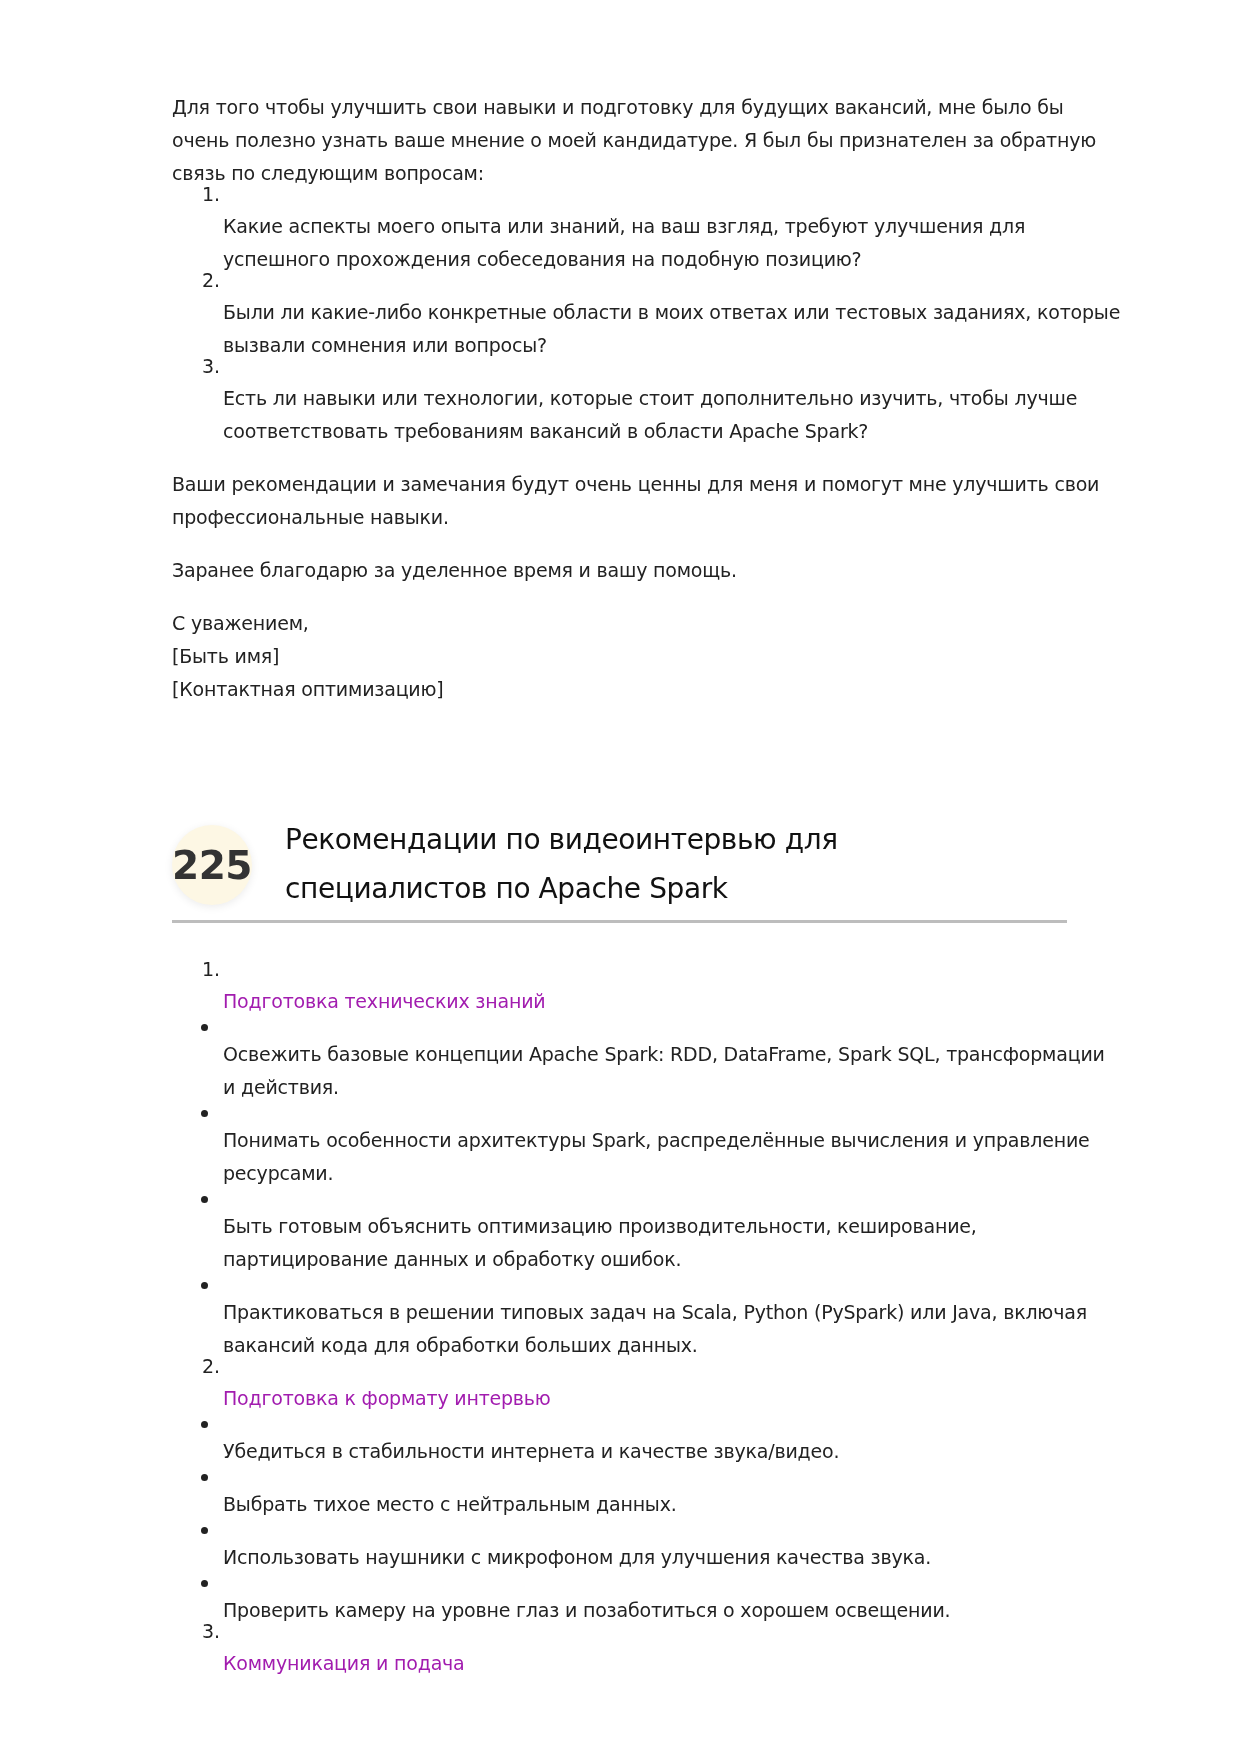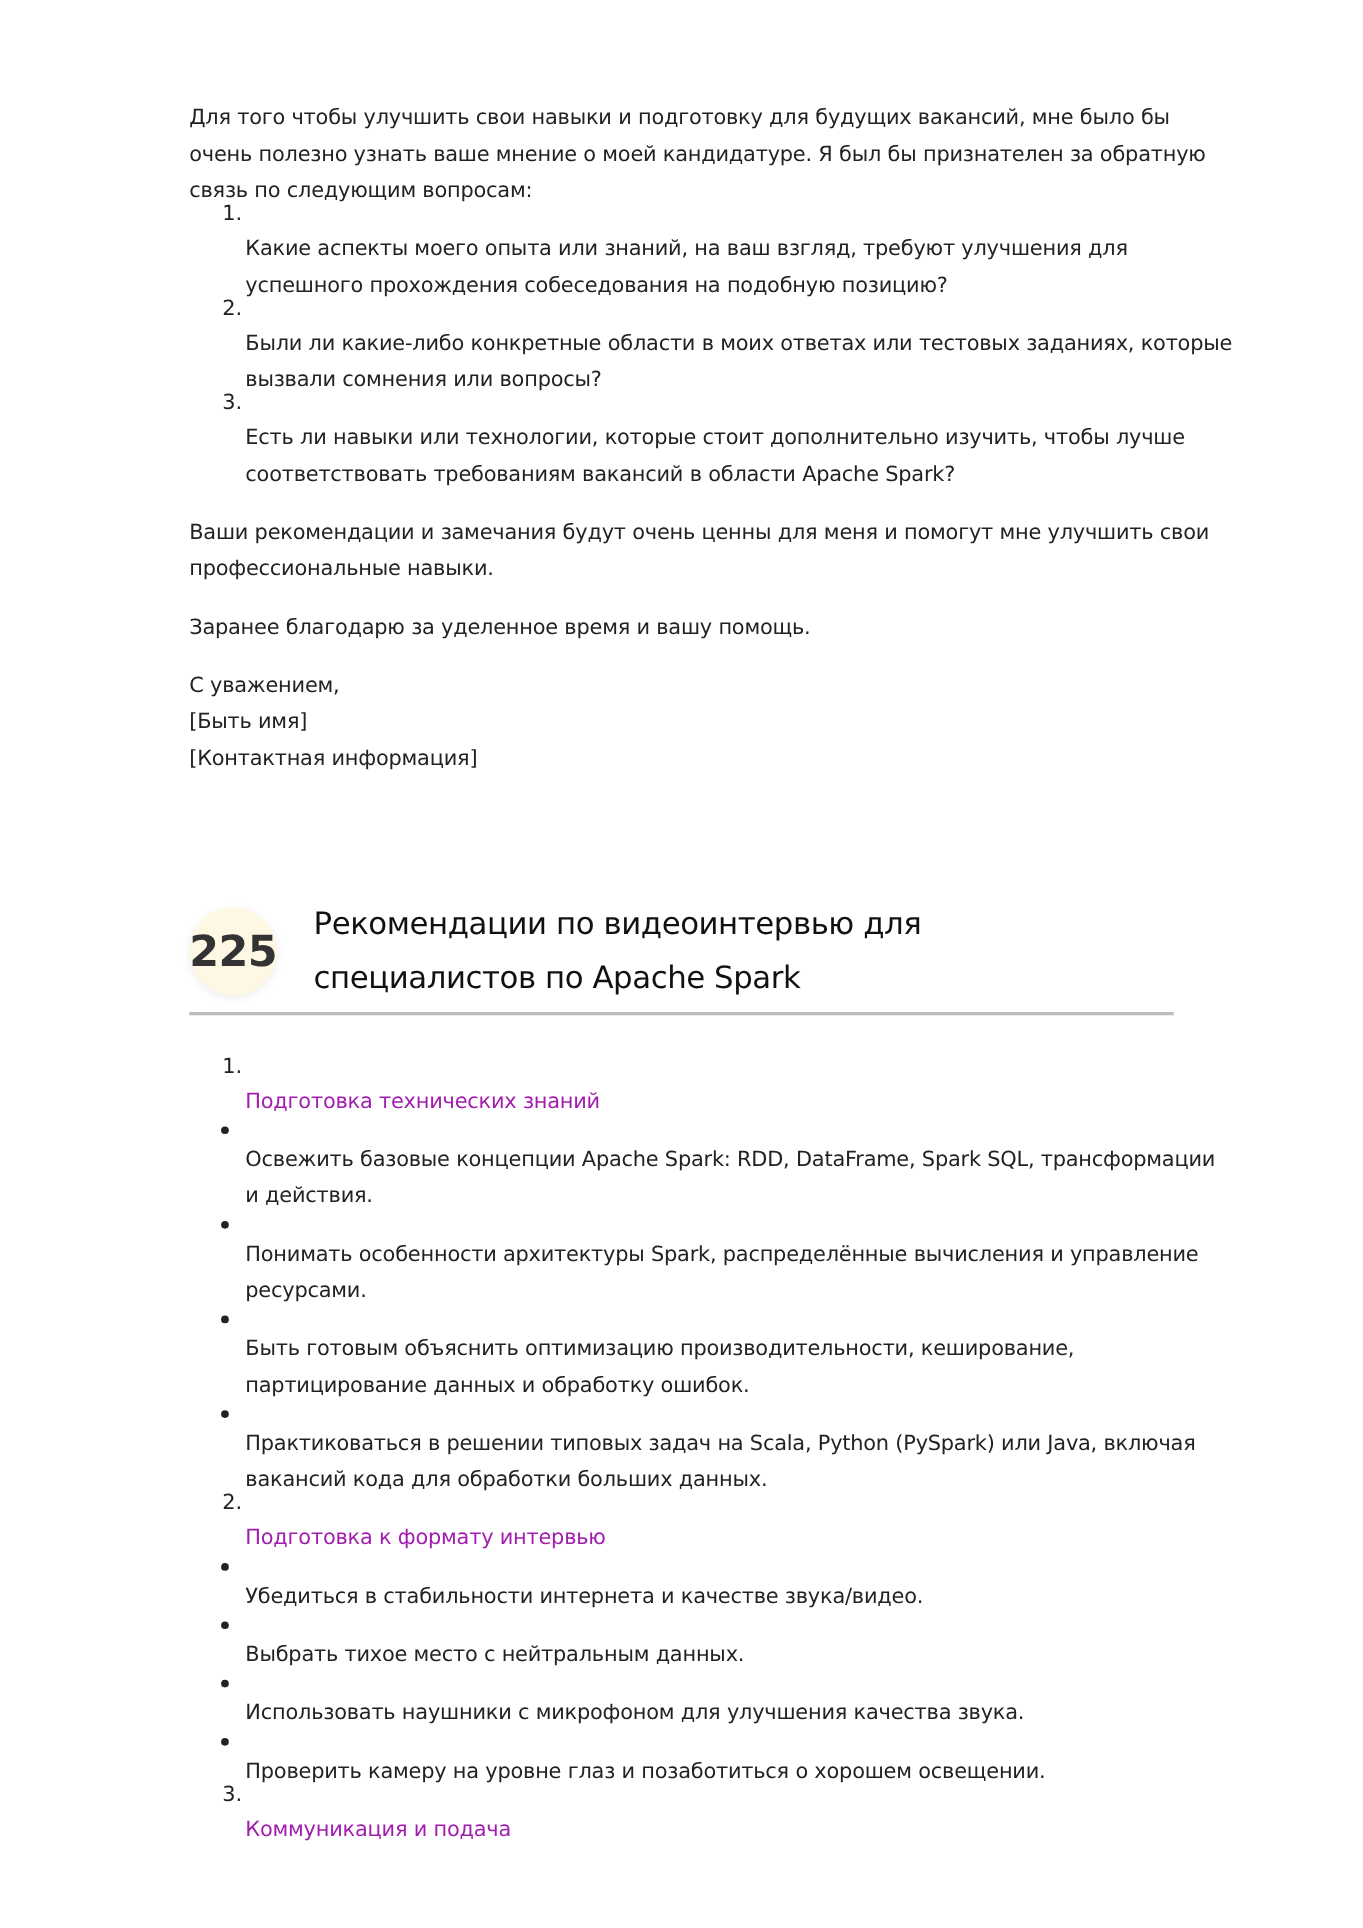--- a/index.html
+++ b/index.html
@@ -44,21 +44,21 @@
 </div>
 
 <div>
   <div class="line" style="left:172px; top:441px;">Ваши рекомендации и замечания будут очень ценны для меня и помогут мне улучшить свои</div>
   <div class="line" style="left:172px; top:474px;">профессиональные навыки.</div>
 </div>
 <div class="line" style="left:172px; top:527px;">Заранее благодарю за уделенное время и вашу помощь.</div>
 <div>
   <div class="line" style="left:172px; top:580px;">С уважением,</div>
   <div class="line" style="left:172px; top:613px;">[Быть имя]</div>
-  <div class="line" style="left:172px; top:646px;">[Контактная информация]</div>
+  <div class="line" style="left:172px; top:646px;">[Контактная оптимизацию]</div>
 </div>
 
 <div>
   <div class="badge">
     <span>225</span>
   </div>
   <div class="title-line" style="top:823px;">Рекомендации по видеоинтервью для</div>
   <div class="title-line" style="top:872px;">специалистов по Apache Spark</div>
   <div class="rule"></div>
 </div>

